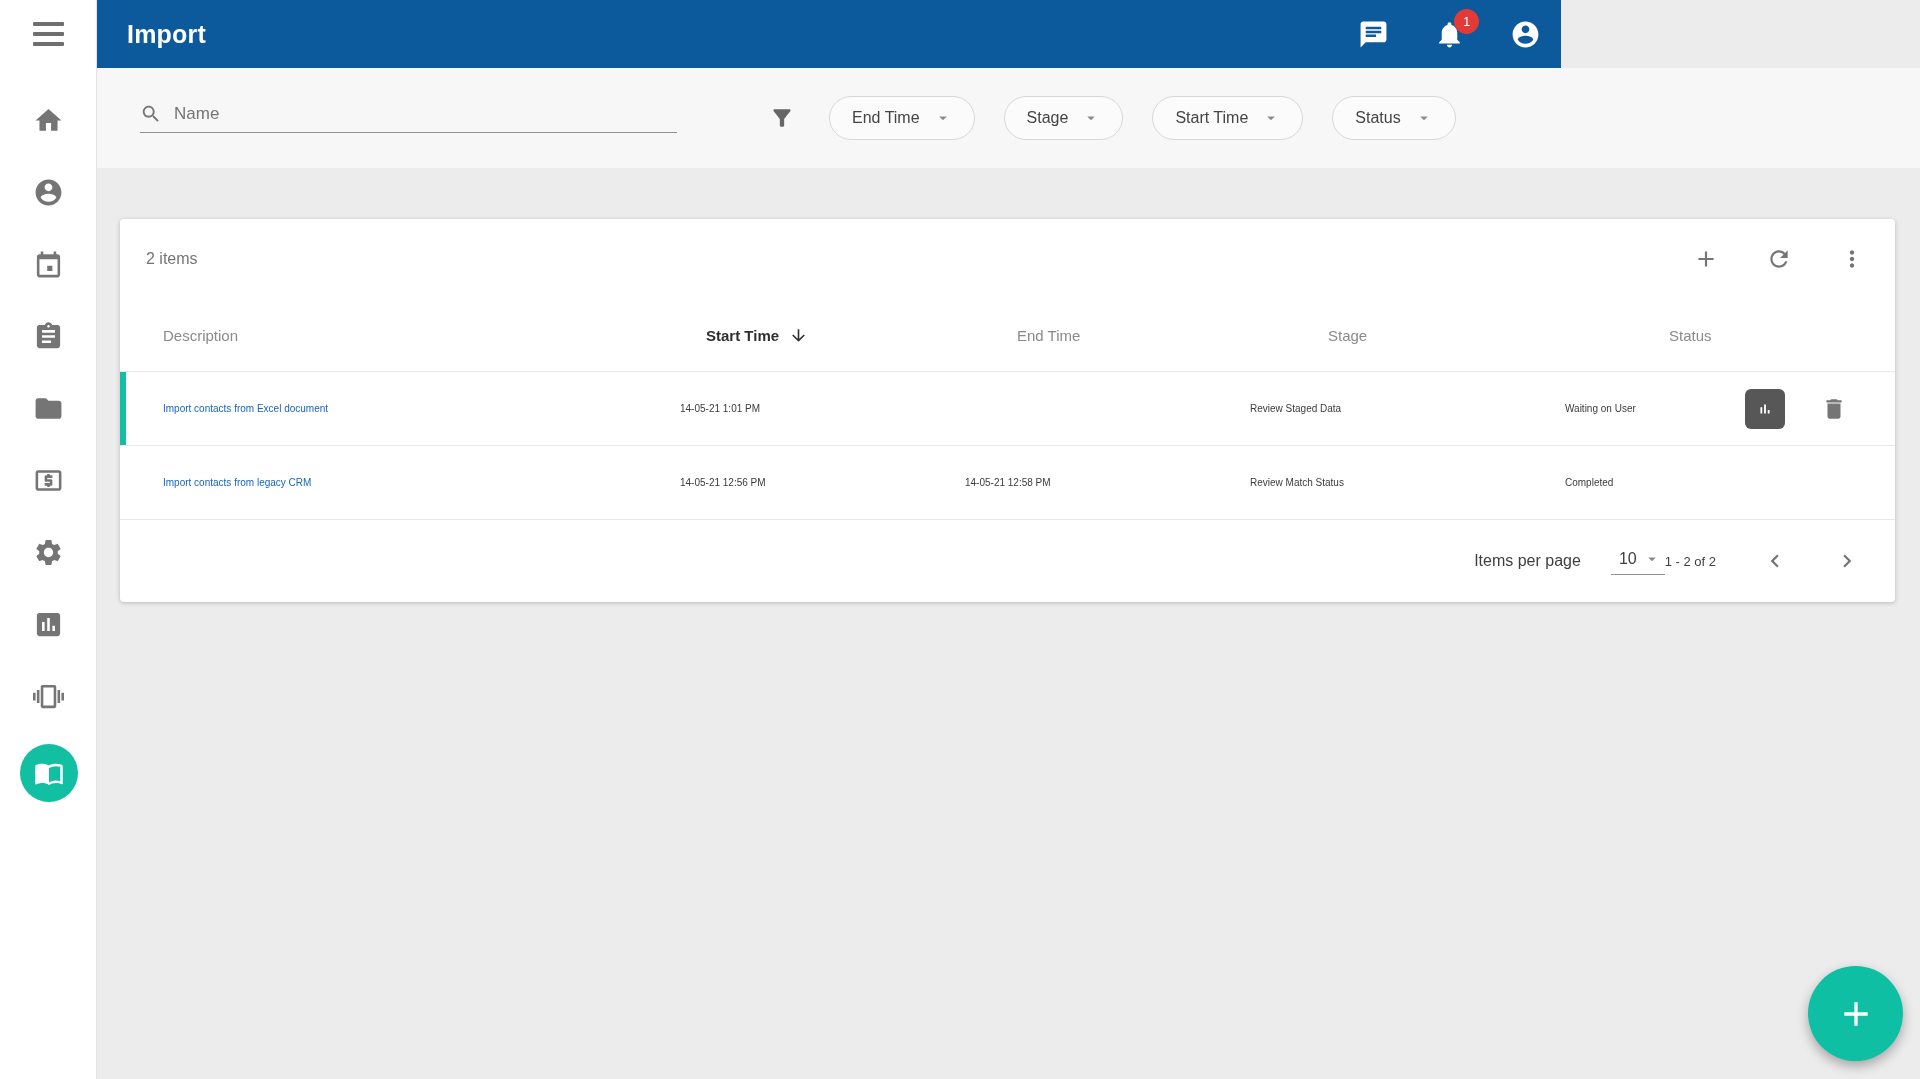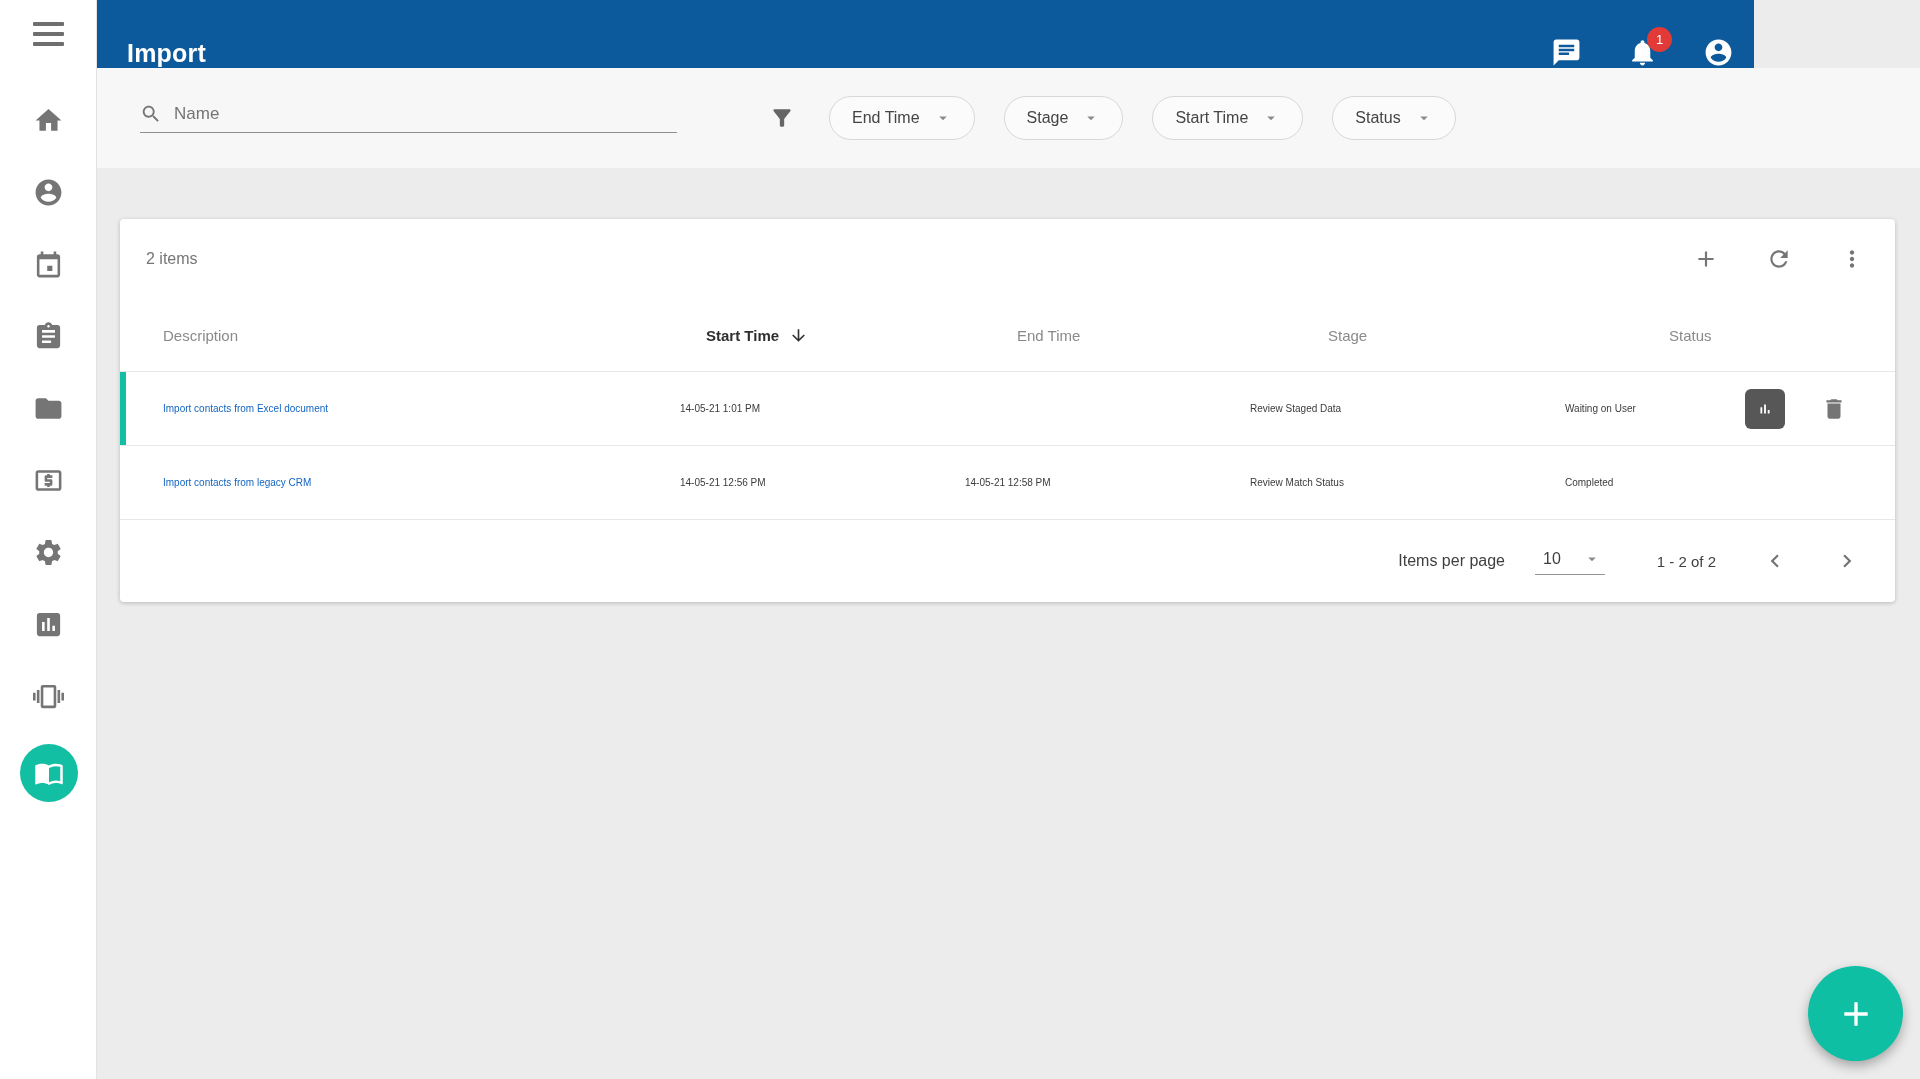--- a/index.html
+++ b/index.html
@@ -11,21 +11,21 @@
   .hamburger { position:absolute; left:0; top:14px; width:97px; height:40px; display:flex; flex-direction:column; justify-content:center; align-items:center; gap:6px; cursor:pointer; }
   .hamburger span { display:block; width:31px; height:4px; background:#6f6f6f; border-radius:1px; }
   .nav { position:absolute; top:96px; left:0; width:97px; display:flex; flex-direction:column; align-items:center; }
   .nav-item { width:97px; height:48px; margin-bottom:24px; display:flex; align-items:center; justify-content:center; color:#757575; cursor:pointer; }
   .nav-item svg { width:31px; height:31px; fill:currentColor; }
   .nav-item.active { height:58px; margin-bottom:14px; }
   .active-circle { width:58px; height:58px; border-radius:50%; background:#12bfa3; display:flex; align-items:center; justify-content:center; color:#ffffff; }
   .active-circle svg { width:30px; height:30px; fill:#ffffff; }
 
   
-  .topbar { position:absolute; left:97px; top:0; width:1657px; height:68px; background:#0c5a9b; display:flex; align-items:flex-end; z-index:4; }
+  .topbar { position:absolute; left:97px; top:0; width:1464px; height:68px; background:#0c5a9b; display:flex; align-items:center; z-index:4; }
   .topbar-title { color:#ffffff; font-size:25px; font-weight:700; margin-left:30px; letter-spacing:0.2px; }
   .topbar-actions { margin-left:auto; display:flex; align-items:center; gap:45px; padding-right:20px; }
   .topbar-icon { color:#ffffff; cursor:pointer; position:relative; display:flex; }
   .topbar-icon svg { width:31px; height:31px; fill:#ffffff; }
   .badge { position:absolute; top:-10px; right:-14px; min-width:25px; height:25px; border-radius:50%; background:#e23a36; color:#ffffff; font-size:13px; display:flex; align-items:center; justify-content:center; }
 
   
   .filterbar { position:absolute; left:97px; top:68px; width:1823px; height:100px; background:#f7f7f7; display:flex; align-items:center; }
   .search-box { margin-left:43px; width:537px; display:flex; align-items:center; border-bottom:1px solid #8f8f8f; padding-bottom:7px; }
   .search-box svg { width:22px; height:22px; fill:#757575; flex:0 0 auto; }
@@ -56,24 +56,24 @@
   .td { font-size:10px; color:#3b3b3b; }
   .td a { color:#1565c0; text-decoration:none; cursor:pointer; }
   .actions { display:flex; align-items:center; gap:36px; }
   .chart-btn { width:40px; height:40px; border-radius:6px; background:#575757; display:flex; align-items:center; justify-content:center; cursor:pointer; }
   .chart-btn svg { width:22px; height:22px; fill:#ffffff; }
   .trash-btn { color:#757575; cursor:pointer; display:flex; }
   .trash-btn svg { width:26px; height:26px; fill:#757575; }
 
   .pagination { height:82px; display:flex; align-items:center; justify-content:flex-end; padding-right:35px; }
   .pg-label { font-size:16px; color:#3f3f3f; }
-  .pg-size { margin-left:30px; display:flex; align-items:center; gap:22px; border-bottom:1px solid #949494; padding:2px 4px 6px 8px; cursor:pointer; }
+  .pg-size { margin-left:30px; display:flex; align-items:center; gap:6px; border-bottom:1px solid #949494; padding:2px 4px 6px 8px; cursor:pointer; }
   .pg-size-value { font-size:16px; color:#3f3f3f; }
   .pg-size svg { width:18px; height:18px; fill:#8a8a8a; }
-  .pg-range { margin-left:52px; font-size:15px; color:#3f3f3f; }
+  .pg-range { font-size:13px; color:#3f3f3f; }
   .pg-chev { margin-left:46px; color:#747474; cursor:pointer; display:flex; }
   .pg-chev svg { width:26px; height:26px; fill:#747474; }
 
   
   .fab { position:absolute; left:1808px; top:966px; width:95px; height:95px; border-radius:50%; background:#0fbfa4; box-shadow:0 5px 12px rgba(0,0,0,0.3); display:flex; align-items:center; justify-content:center; cursor:pointer; }
   .fab svg { width:40px; height:40px; fill:#ffffff; }
 </style>
 </head>
 <body>
 

